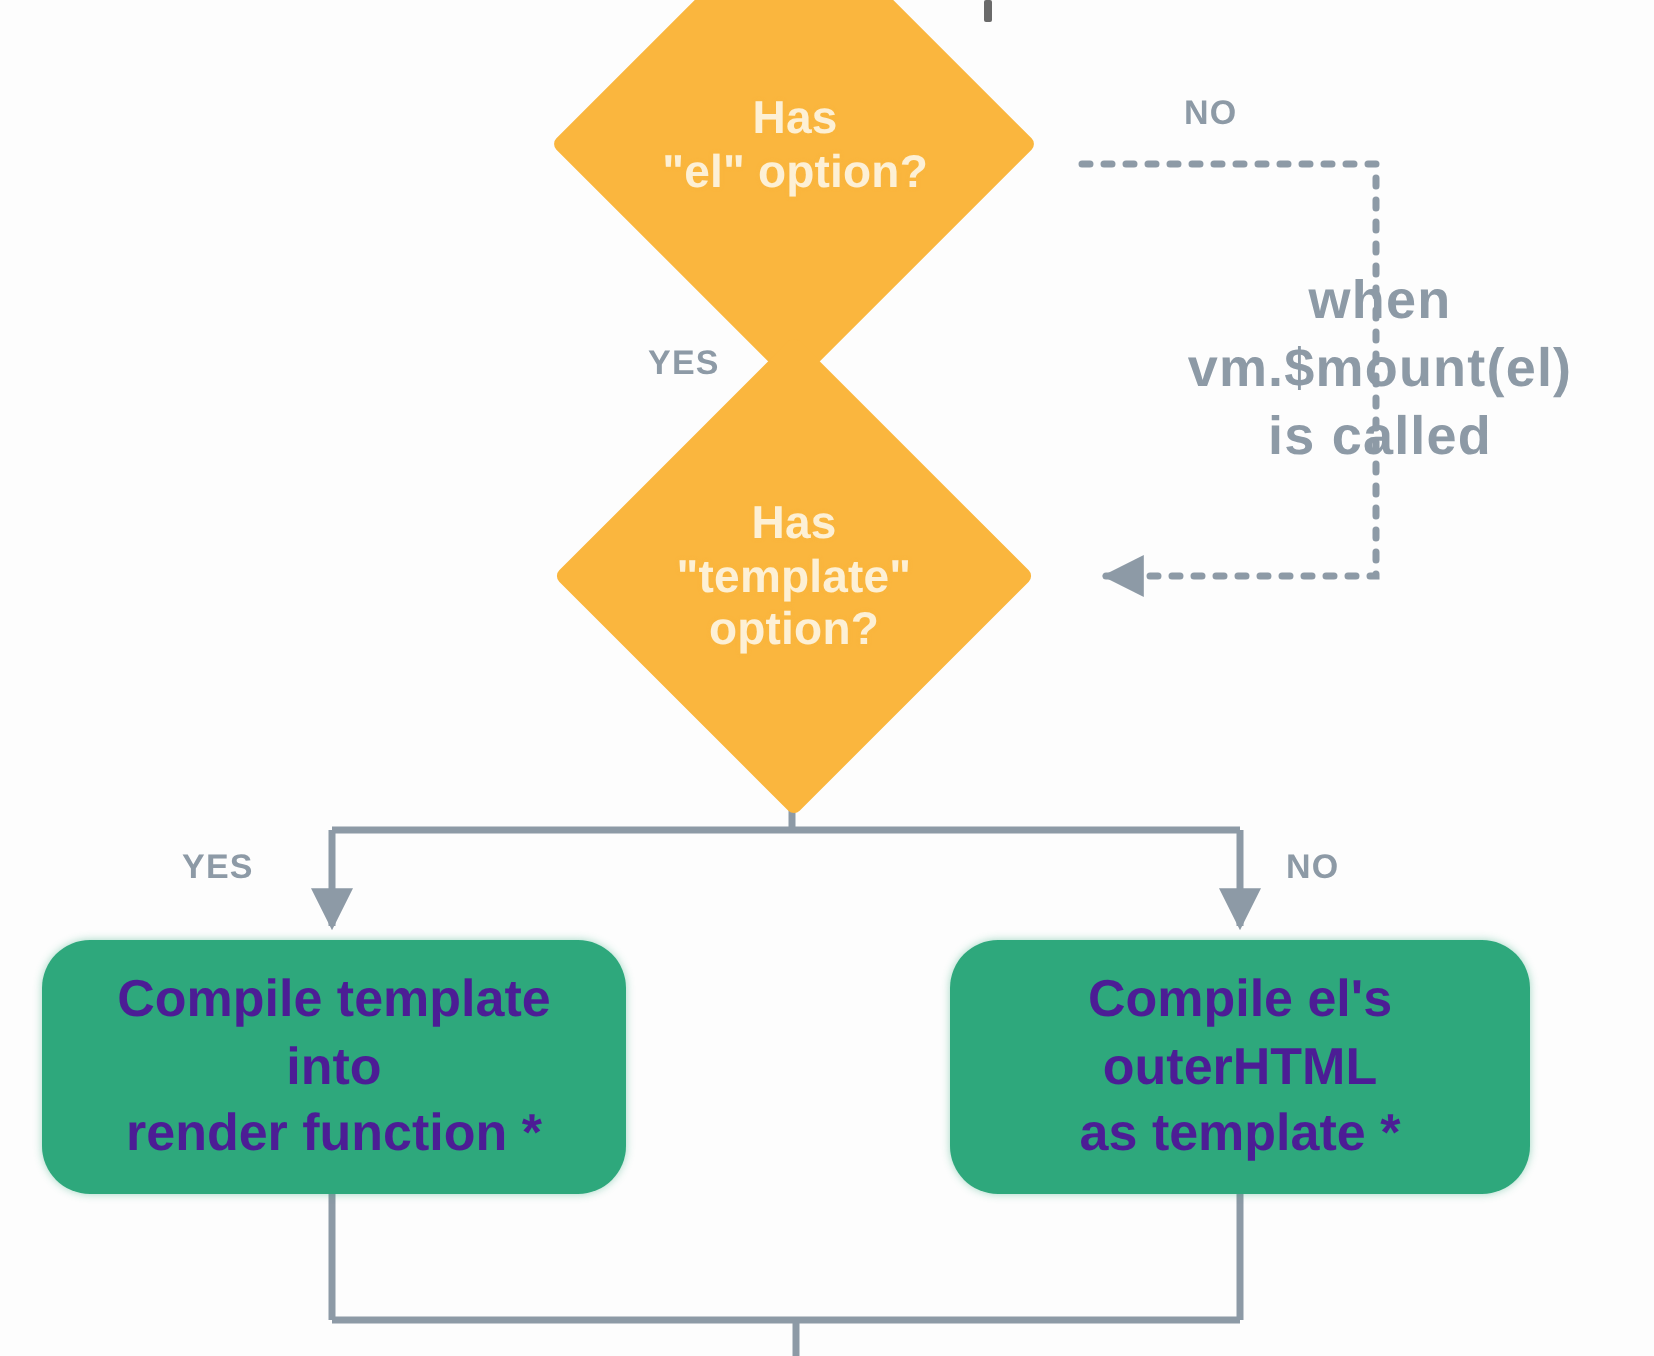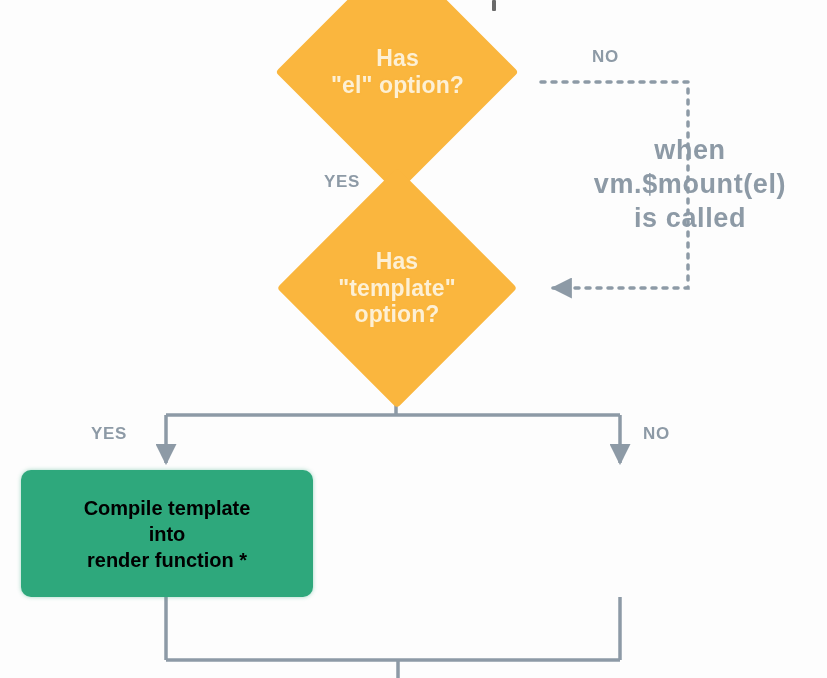--- a/index.html
+++ b/index.html
@@ -56,26 +56,26 @@
     top: 203px;
     width: 170px;
     height: 170px;
   }
   #diamond-template > .dlabel { font-size: 23px; }
 
   
   .process-box {
     position: absolute;
     background: #2ea87c;
-    border-radius: 10px;
+    border-radius: 24px;
     display: flex;
     align-items: center;
     justify-content: center;
-    color: #000000;
-    font-size: 20px;
+    color: #4c1d95;
+    font-size: 26px;
     font-weight: bold;
     text-align: center;
     line-height: 1.30;
     white-space: pre-line;
     box-shadow: 0 0 4px rgba(46,168,124,0.45);
   }
   #box-compile-template {
     left: 21px;
     top: 470px;
     width: 292px;
@@ -173,20 +173,23 @@
 
   <div id="diamond-template" class="diamond">
     <div class="dlabel">Has
 "template" option?</div>
   </div>
 
   <div id="box-compile-template" class="process-box">Compile template
 into
 render function *</div>
 
+  <div id="box-compile-outerhtml" class="process-box">Compile el's
+outerHTML
+as template *</div>
 
   <div id="label-el-no" class="edge-label">NO</div>
 
   <div id="label-el-yes" class="edge-label">YES</div>
 
   <div id="label-tpl-yes" class="edge-label">YES</div>
 
   <div id="label-tpl-no" class="edge-label">NO</div>
 
   <div id="label-mount-note" class="edge-label">when

